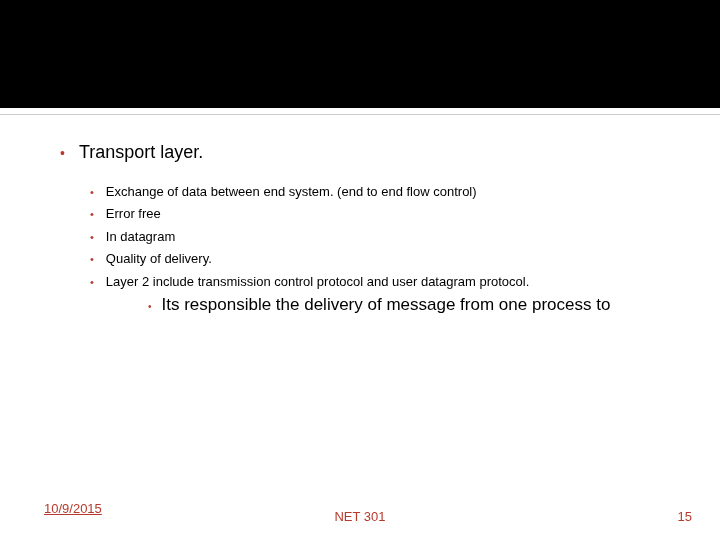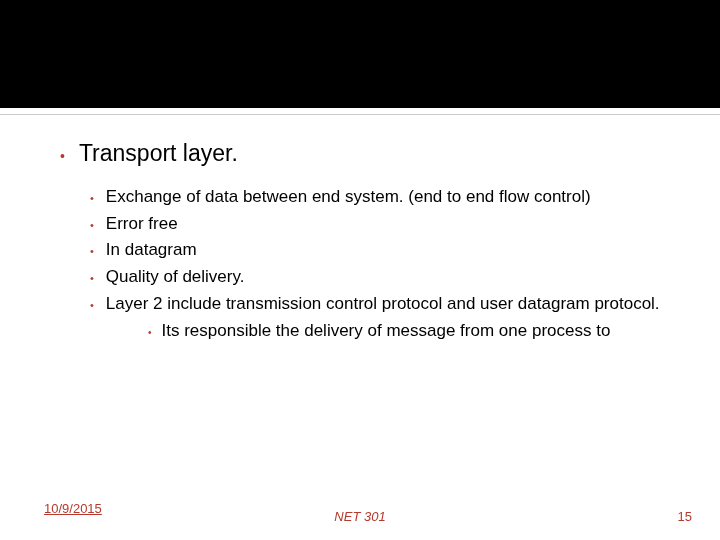--- a/index.html
+++ b/index.html
@@ -34,41 +34,41 @@
   }
   .top-bullet .dot {
     color: #b63a2d;
     font-size: 14px;
     line-height: 1;
     margin-right: 14px;
     margin-top: 6px;
   }
   .top-bullet .txt {
     color: #000;
-    font-size: 23px;
+    font-size: 18px;
     line-height: 1.2;
   }
   .sub-list {
     margin-left: 30px;
   }
   .sub-item {
     display: flex;
     align-items: baseline;
     margin-bottom: 4px;
   }
   .sub-item .dot {
     color: #b63a2d;
     font-size: 11px;
     line-height: 1;
     margin-right: 12px;
     margin-top: 5px;
   }
   .sub-item .txt {
     color: #000;
-    font-size: 17px;
+    font-size: 13px;
     line-height: 1.35;
   }
   .subsub {
     margin-left: 58px;
     margin-top: 2px;
   }
   .subsub .row {
     display: flex;
     align-items: baseline;
   }
@@ -92,21 +92,21 @@
   }
   .footer {
     position: absolute;
     bottom: 16px;
     left: 0;
     width: 100%;
     color: #b63a2d;
     font-size: 13px;
   }
   .footer .date { position: absolute; left: 44px; bottom: 8px; text-decoration: underline; }
-  .footer .course { position: absolute; left: 50%; bottom: 0; transform: translateX(-50%); font-style: italic; }
+  .footer .course { position: absolute; left: 50%; bottom: 0; transform: translateX(-50%); }
   .footer .page { position: absolute; right: 28px; bottom: 0; }
 </style>
 </head>
 <body>
 
 <div class="slide">
   <div class="header-band"></div>
   <div class="divider"></div>
 
   <div class="content">

